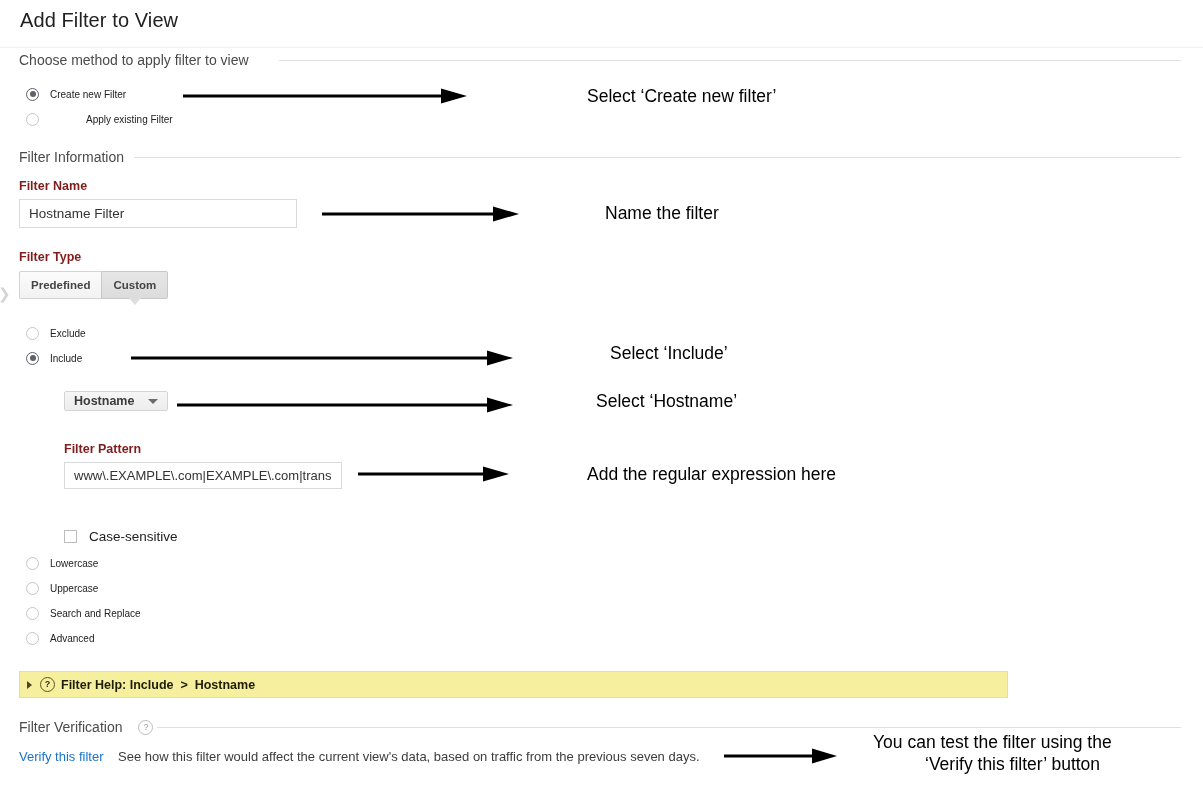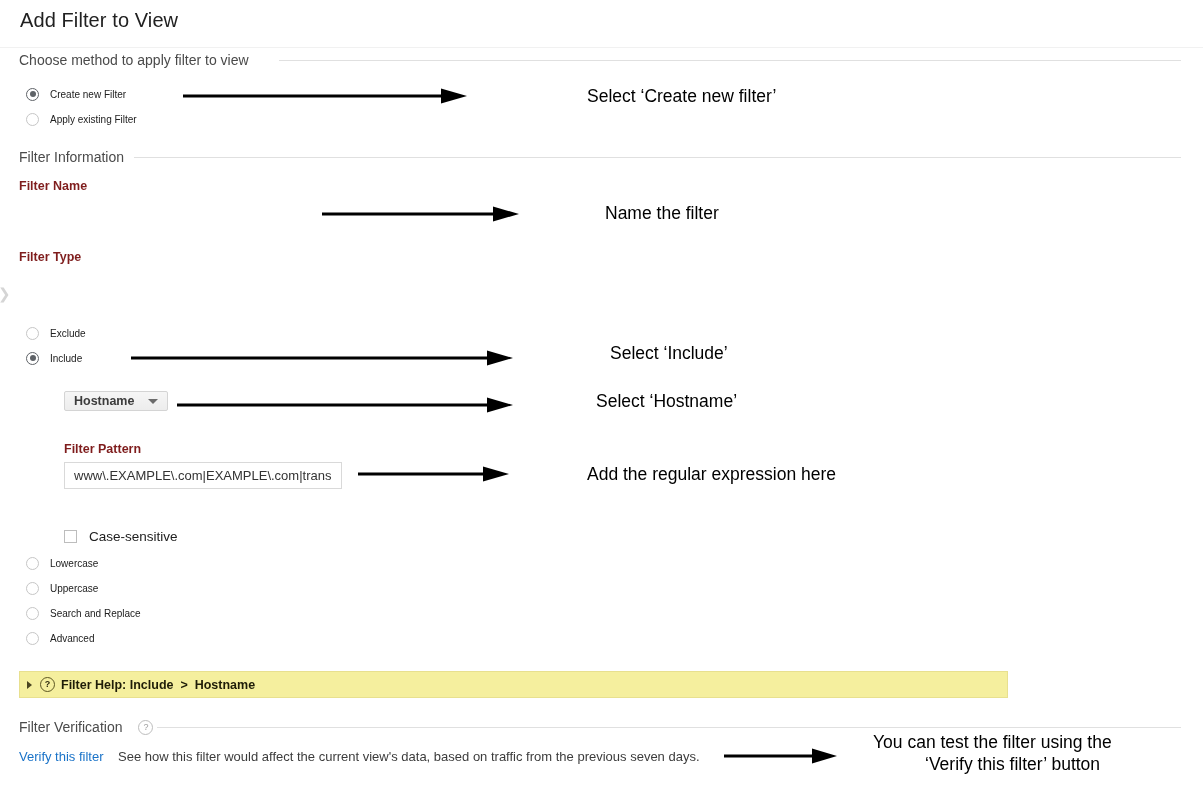--- a/index.html
+++ b/index.html
@@ -343,33 +343,43 @@
 
   <div class="section" id="sec-method">
     <span class="sec-label">Choose method to apply filter to view</span>
     <span class="sec-rule"></span>
   </div>
 
   <div class="radio-row" style="left:26px; top:85px;">
     <span class="radio checked"></span>
     <span class="radio-label">Create new Filter</span>
   </div>
-  <div class="radio-row" style="left:26px; top:110px;">
+  <div class="radio-row" style="left:26px; top:110px;gap:36px;">
     <span class="radio"></span>
     <span class="radio-label">Apply existing Filter</span>
   </div>
 
   <div class="section" id="sec-info">
     <span class="sec-label">Filter Information</span>
     <span class="sec-rule"></span>
   </div>
 
   <div class="field-label" style="left:19px; top:179px;">Filter Name</div>
+  <input class="text-input" id="filter-name-input" type="text" value="Hostname Filter" style="">
 
   <div class="field-label" style="left:19px; top:250px;">Filter Type</div>
+  <div class="seg-wrap">
+    <div class="seg left">
+      <span>Predefined</span>
+    </div>
+    <div class="seg right">
+      <span>Custom</span>
+      <span class="seg-pointer"></span>
+    </div>
+  </div>
 
   <div class="edge-handle">❯</div>
 
   <div class="radio-row" style="left:26px; top:324px;">
     <span class="radio"></span>
     <span class="radio-label">Exclude</span>
   </div>
   <div class="radio-row" style="left:26px; top:349px;">
     <span class="radio checked"></span>
     <span class="radio-label">Include</span>

